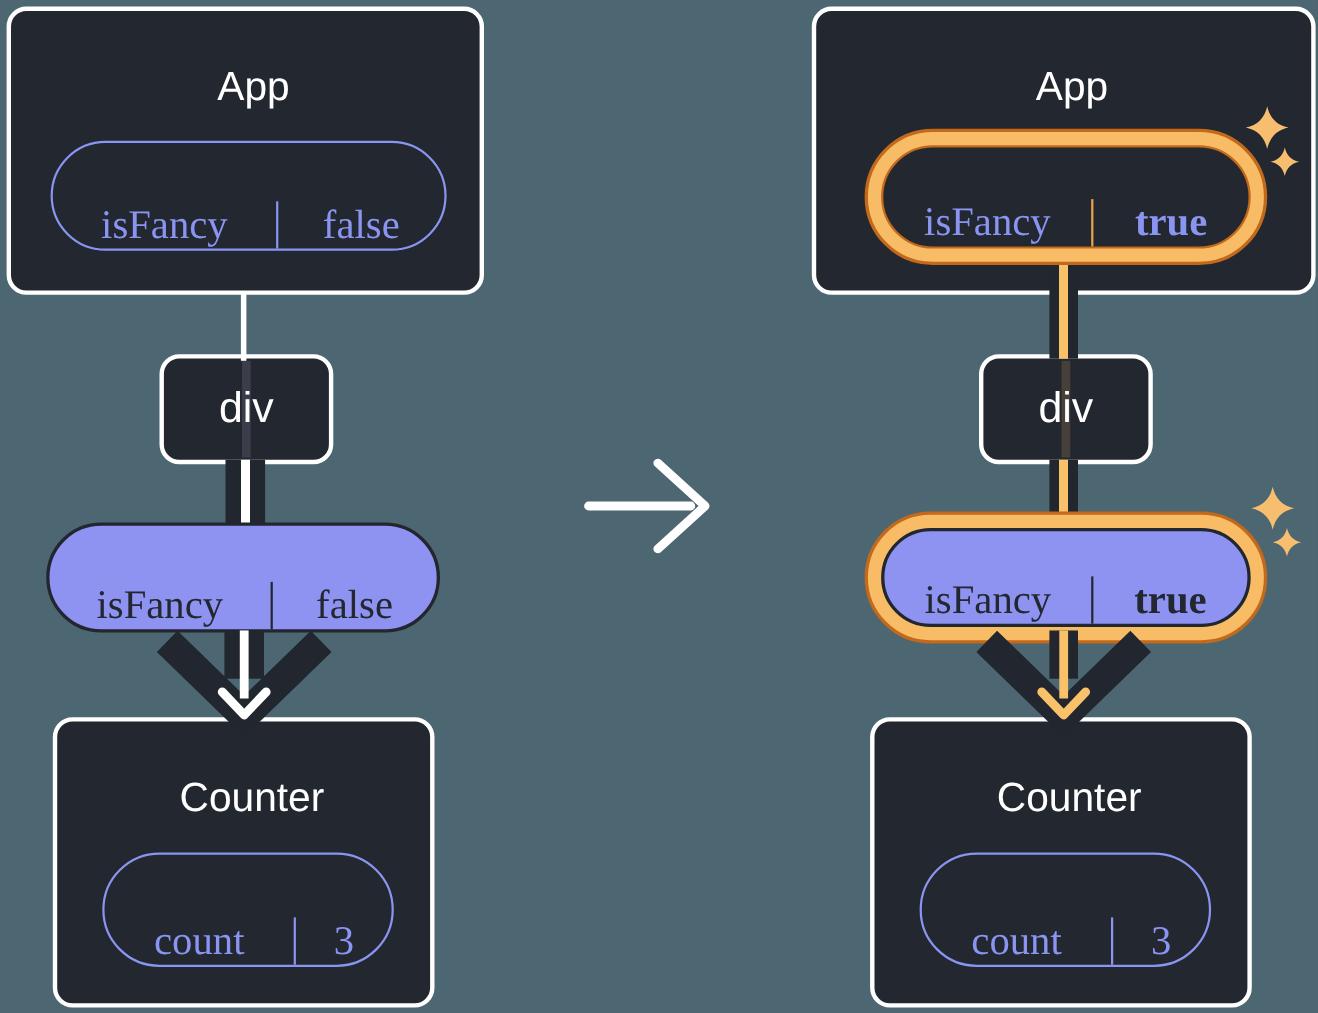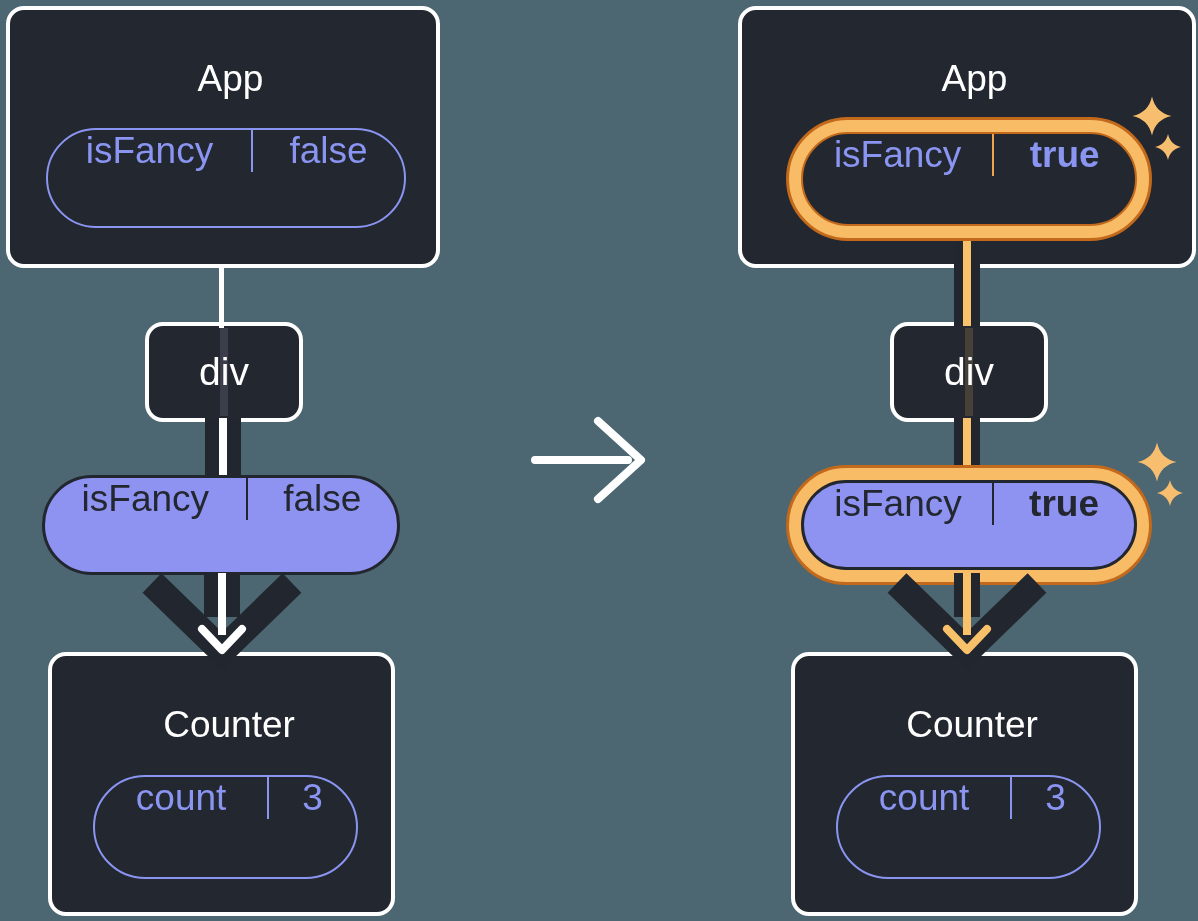--- a/index.html
+++ b/index.html
@@ -16,22 +16,22 @@
   .card-title{
     position:absolute;left:15px;right:0;text-align:center;
     color:#fff;font-size:37px;font-weight:500;line-height:42px;
   }
   .div-card{display:flex;align-items:center;justify-content:center;}
   .div-label{color:#fff;font-size:39px;font-weight:500;position:relative;z-index:2;}
   .ghost{position:absolute;width:8px;top:2px;bottom:2px;left:calc(50% - 4px);z-index:1;}
   .ghost-l{background:var(--ghost-left);}
   .ghost-r{background:var(--ghost-right);}
   .pill{
-    position:absolute;display:flex;align-items:flex-start;
-    border-radius:999px;box-sizing:border-box;font-size:37px;
+    position:absolute;display:flex;align-items:flex-end;
+    border-radius:999px;box-sizing:border-box;font-size:37px;font-family:Liberation Serif, serif;
   }
   .pill .cell{display:flex;align-items:center;justify-content:center;}
   .pill .name{width:57%;}
   .pill .value{flex:1;}
   .counter-pill .name{width:66%;}
   .outline-pill{border:2px solid var(--purple);color:var(--purple);}
   .outline-pill .name{border-right:2px solid var(--purple);}
   .filled-pill{background:var(--purple-fill);border:3px solid var(--dark-line);color:var(--dark-text);z-index:3;}
   .filled-pill .name{border-right:2px solid var(--dark-line);}
   .ring{

